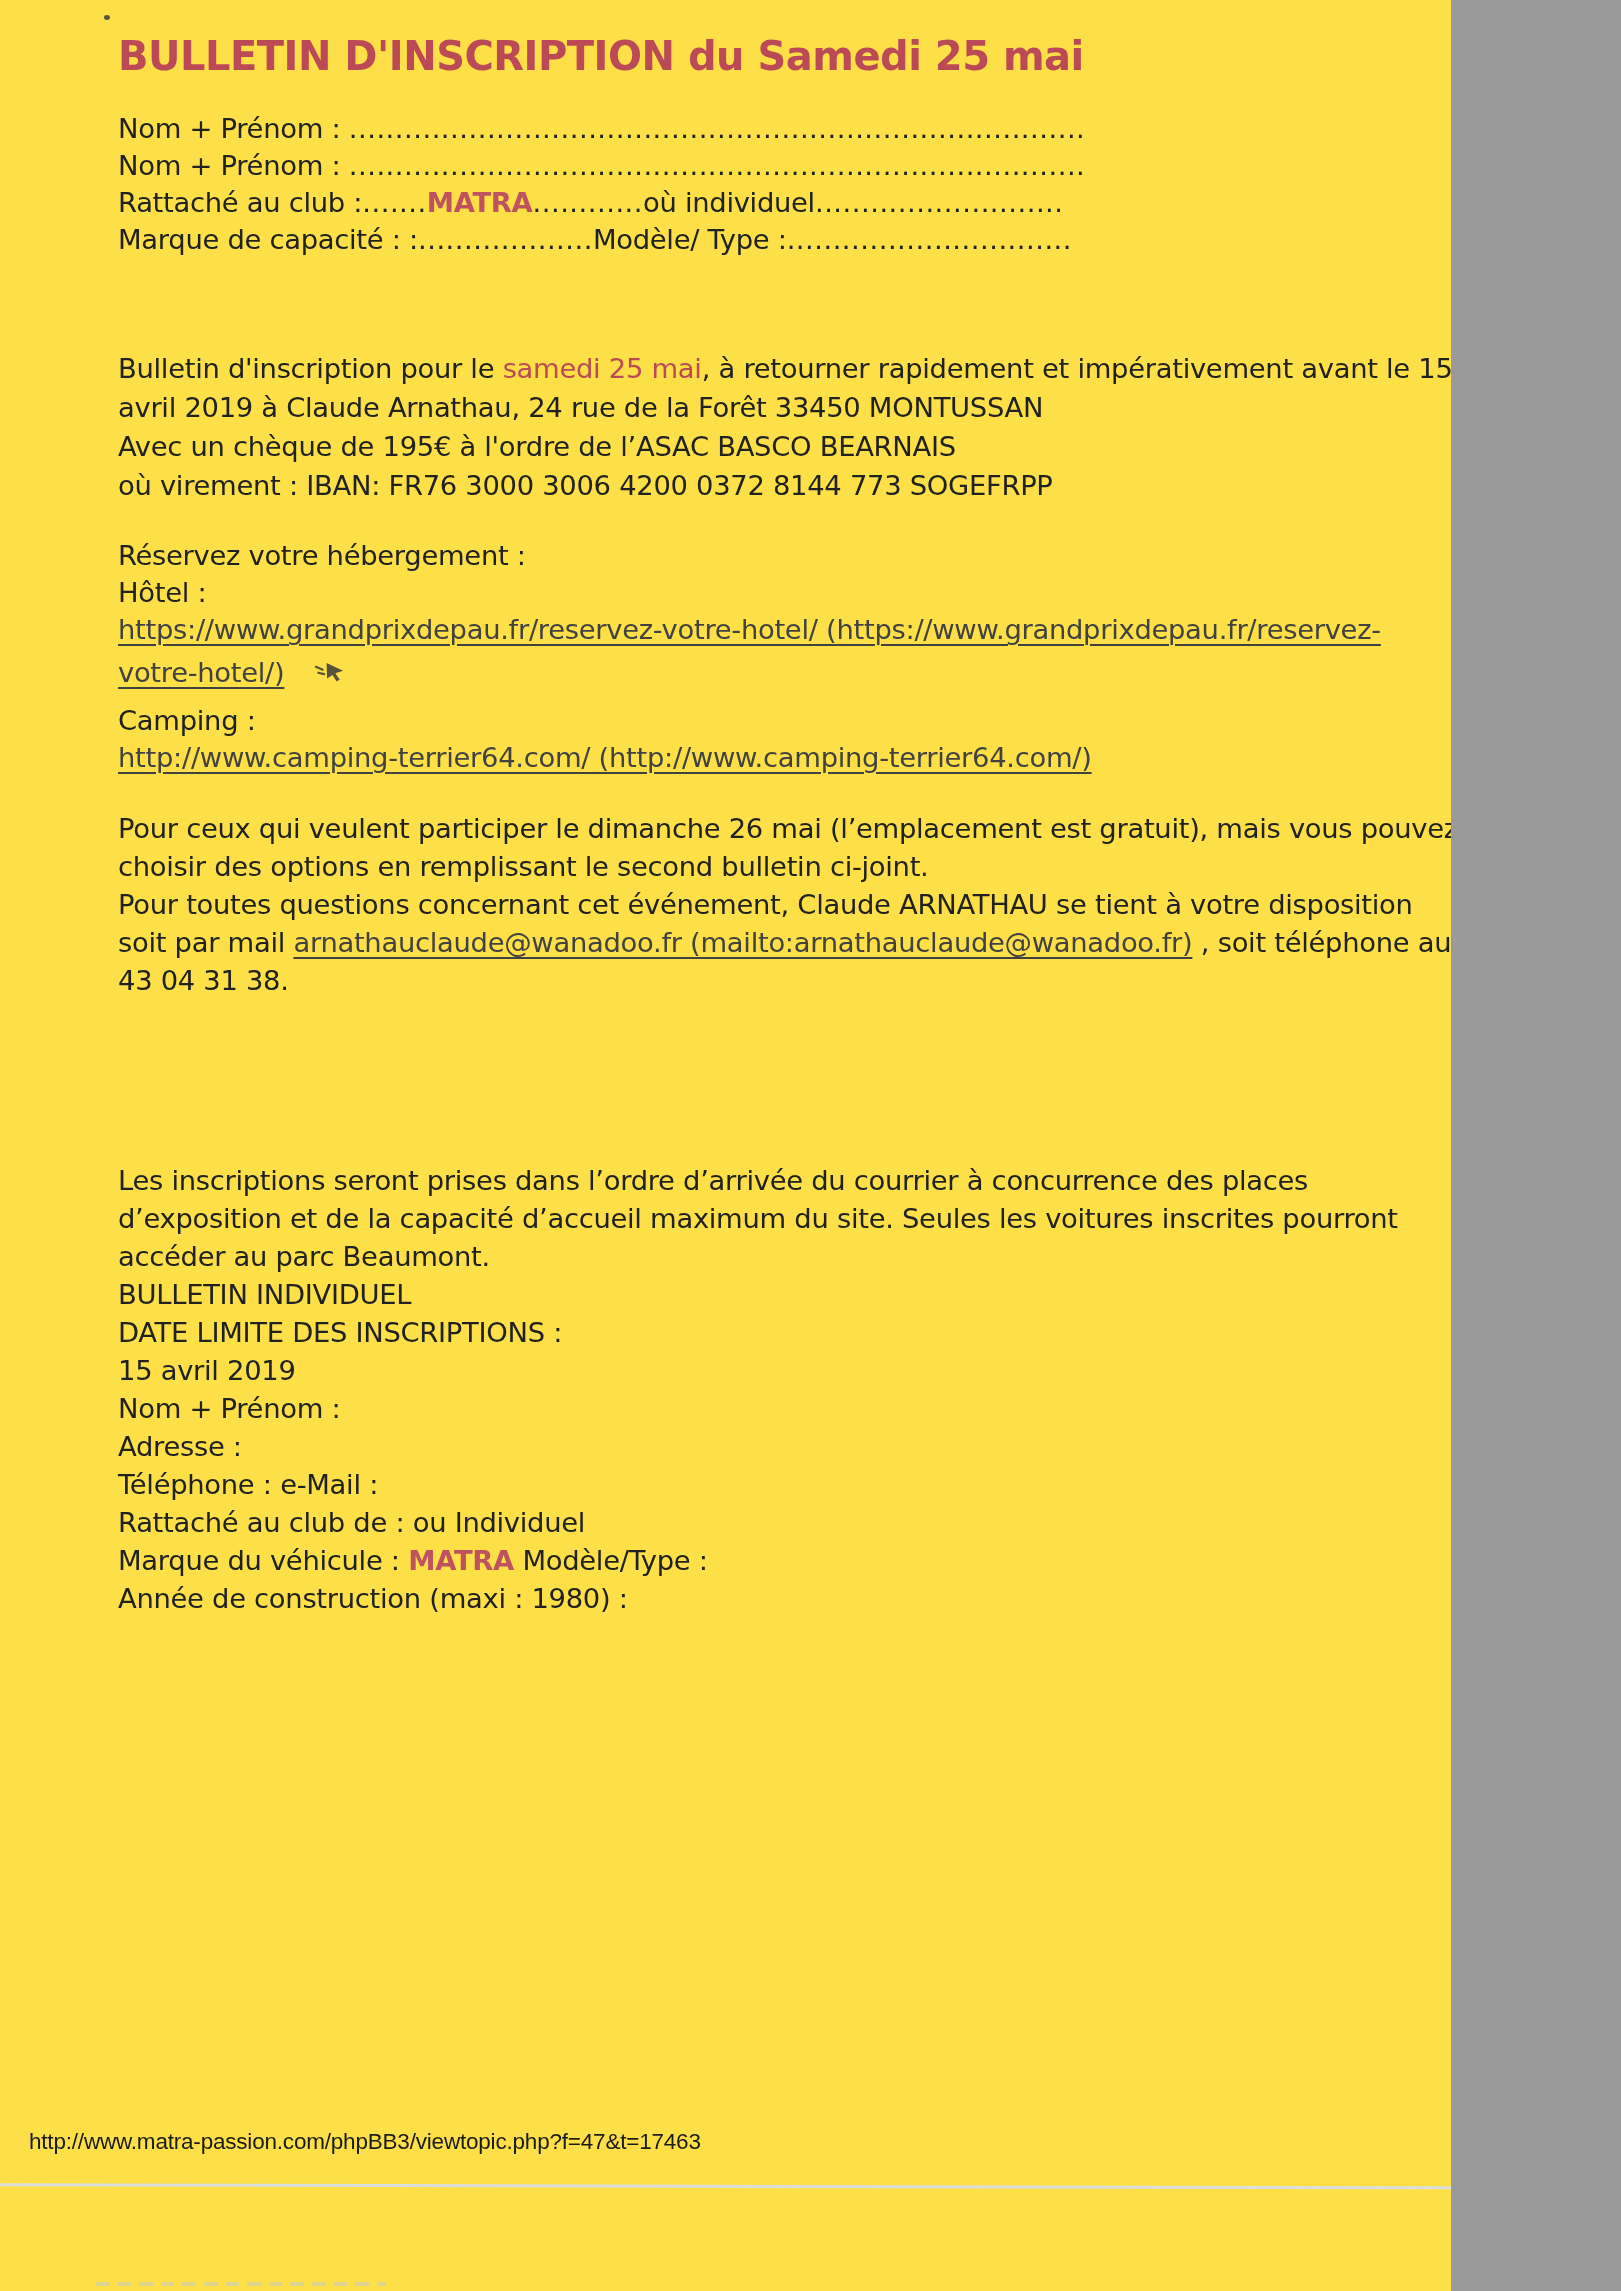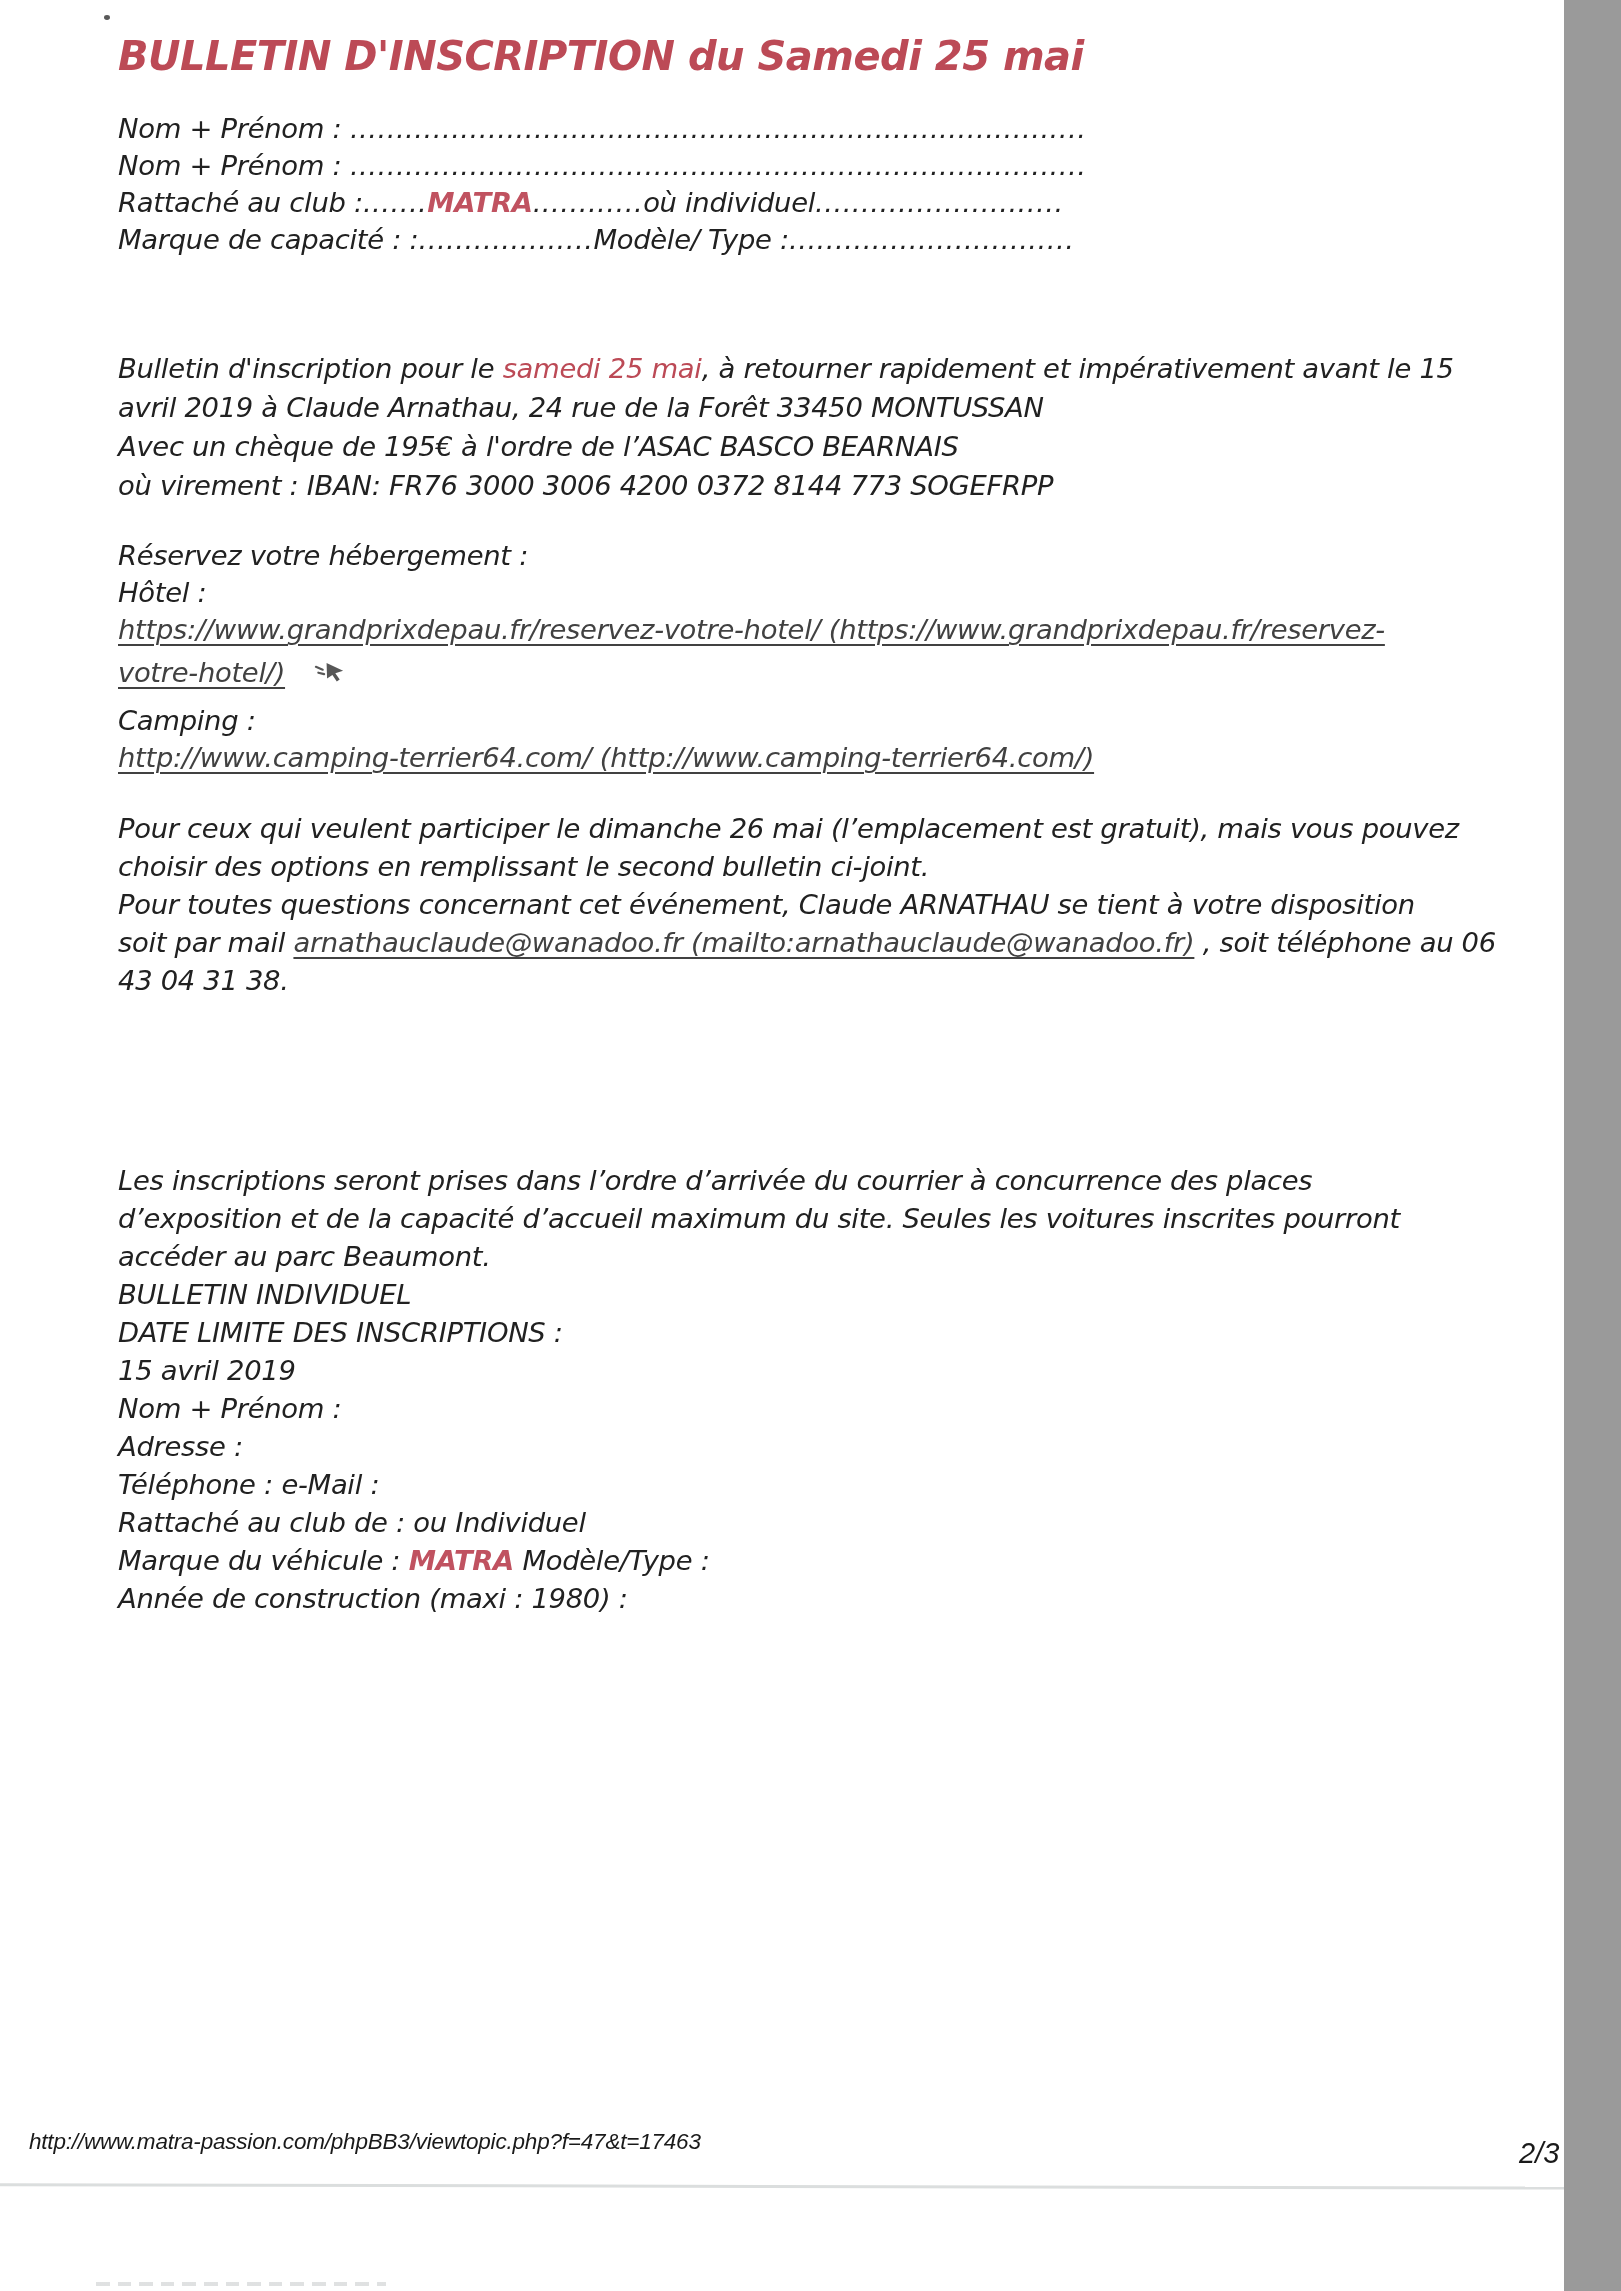--- a/index.html
+++ b/index.html
@@ -1,18 +1,18 @@
 <!DOCTYPE html>
 <html><head>
 <meta charset="utf-8">
 <style>
   html,body { margin:0; padding:0; background:#9a9a9a; }
   .page {
-    position:relative; width:1564px; height:2292px; background:#ffffff;
-    font-family:"DejaVu Sans", sans-serif; color:#212121; overflow:hidden;font-style:italic;
+    position:relative; width:1451px; height:2292px; background:#fde047;
+    font-family:"DejaVu Sans", sans-serif; color:#212121; overflow:hidden;
   }
   .title {
     position:absolute; left:118px; margin:0; font-size:40px; font-weight:bold;
     color:#bc4a56; letter-spacing:-0.5px; white-space:nowrap;
   }
   #title-saturday { top:33px; }
   #title-sunday { top:1078px; }
   .block { position:absolute; left:118px; font-size:27.4px; letter-spacing:-0.3px; }
   .line { white-space:nowrap; }
   .form-block { top:110px; line-height:37px; }

